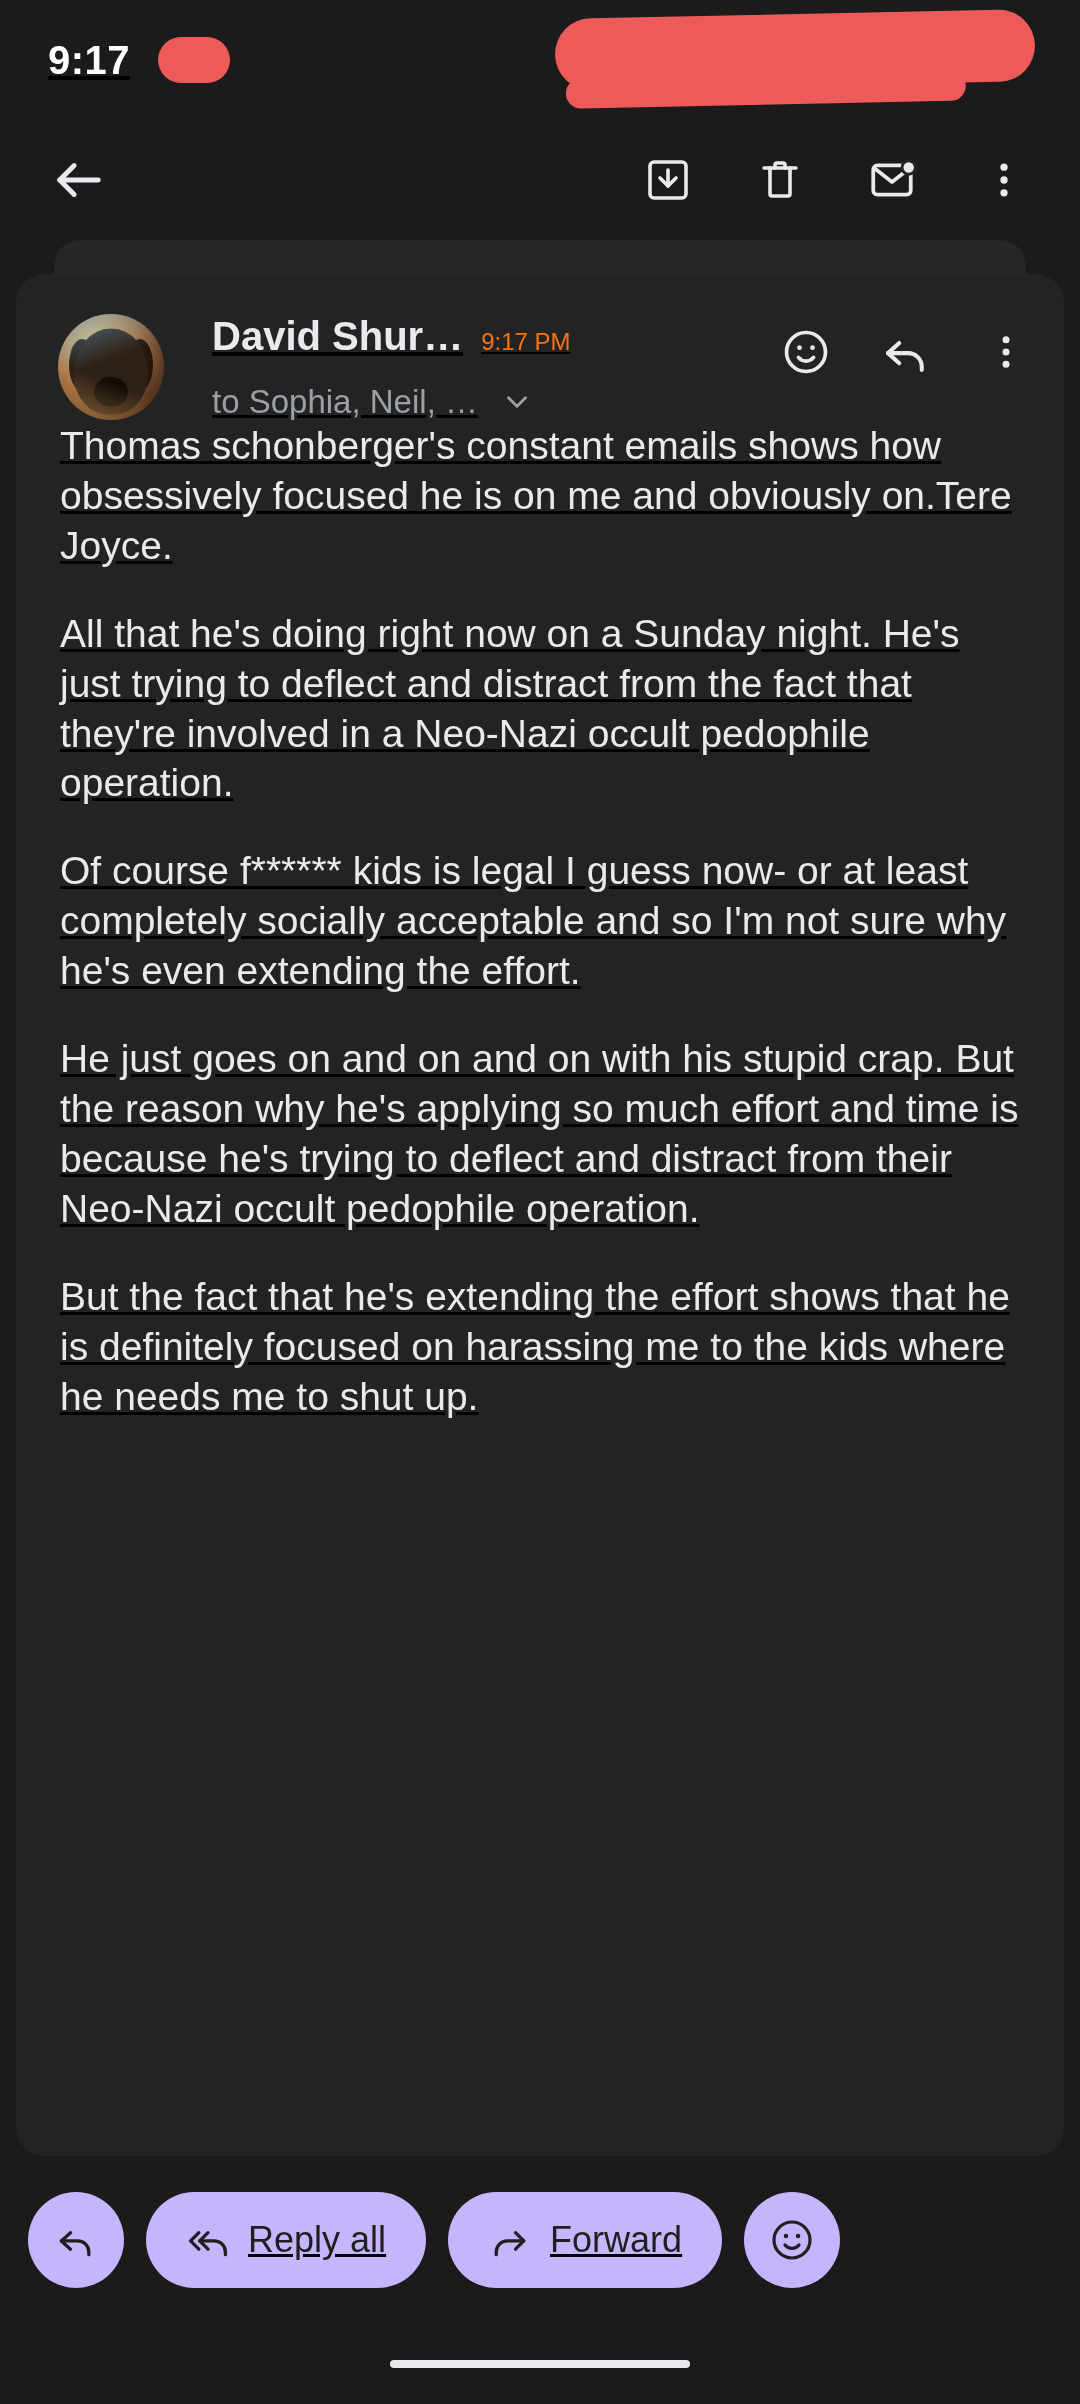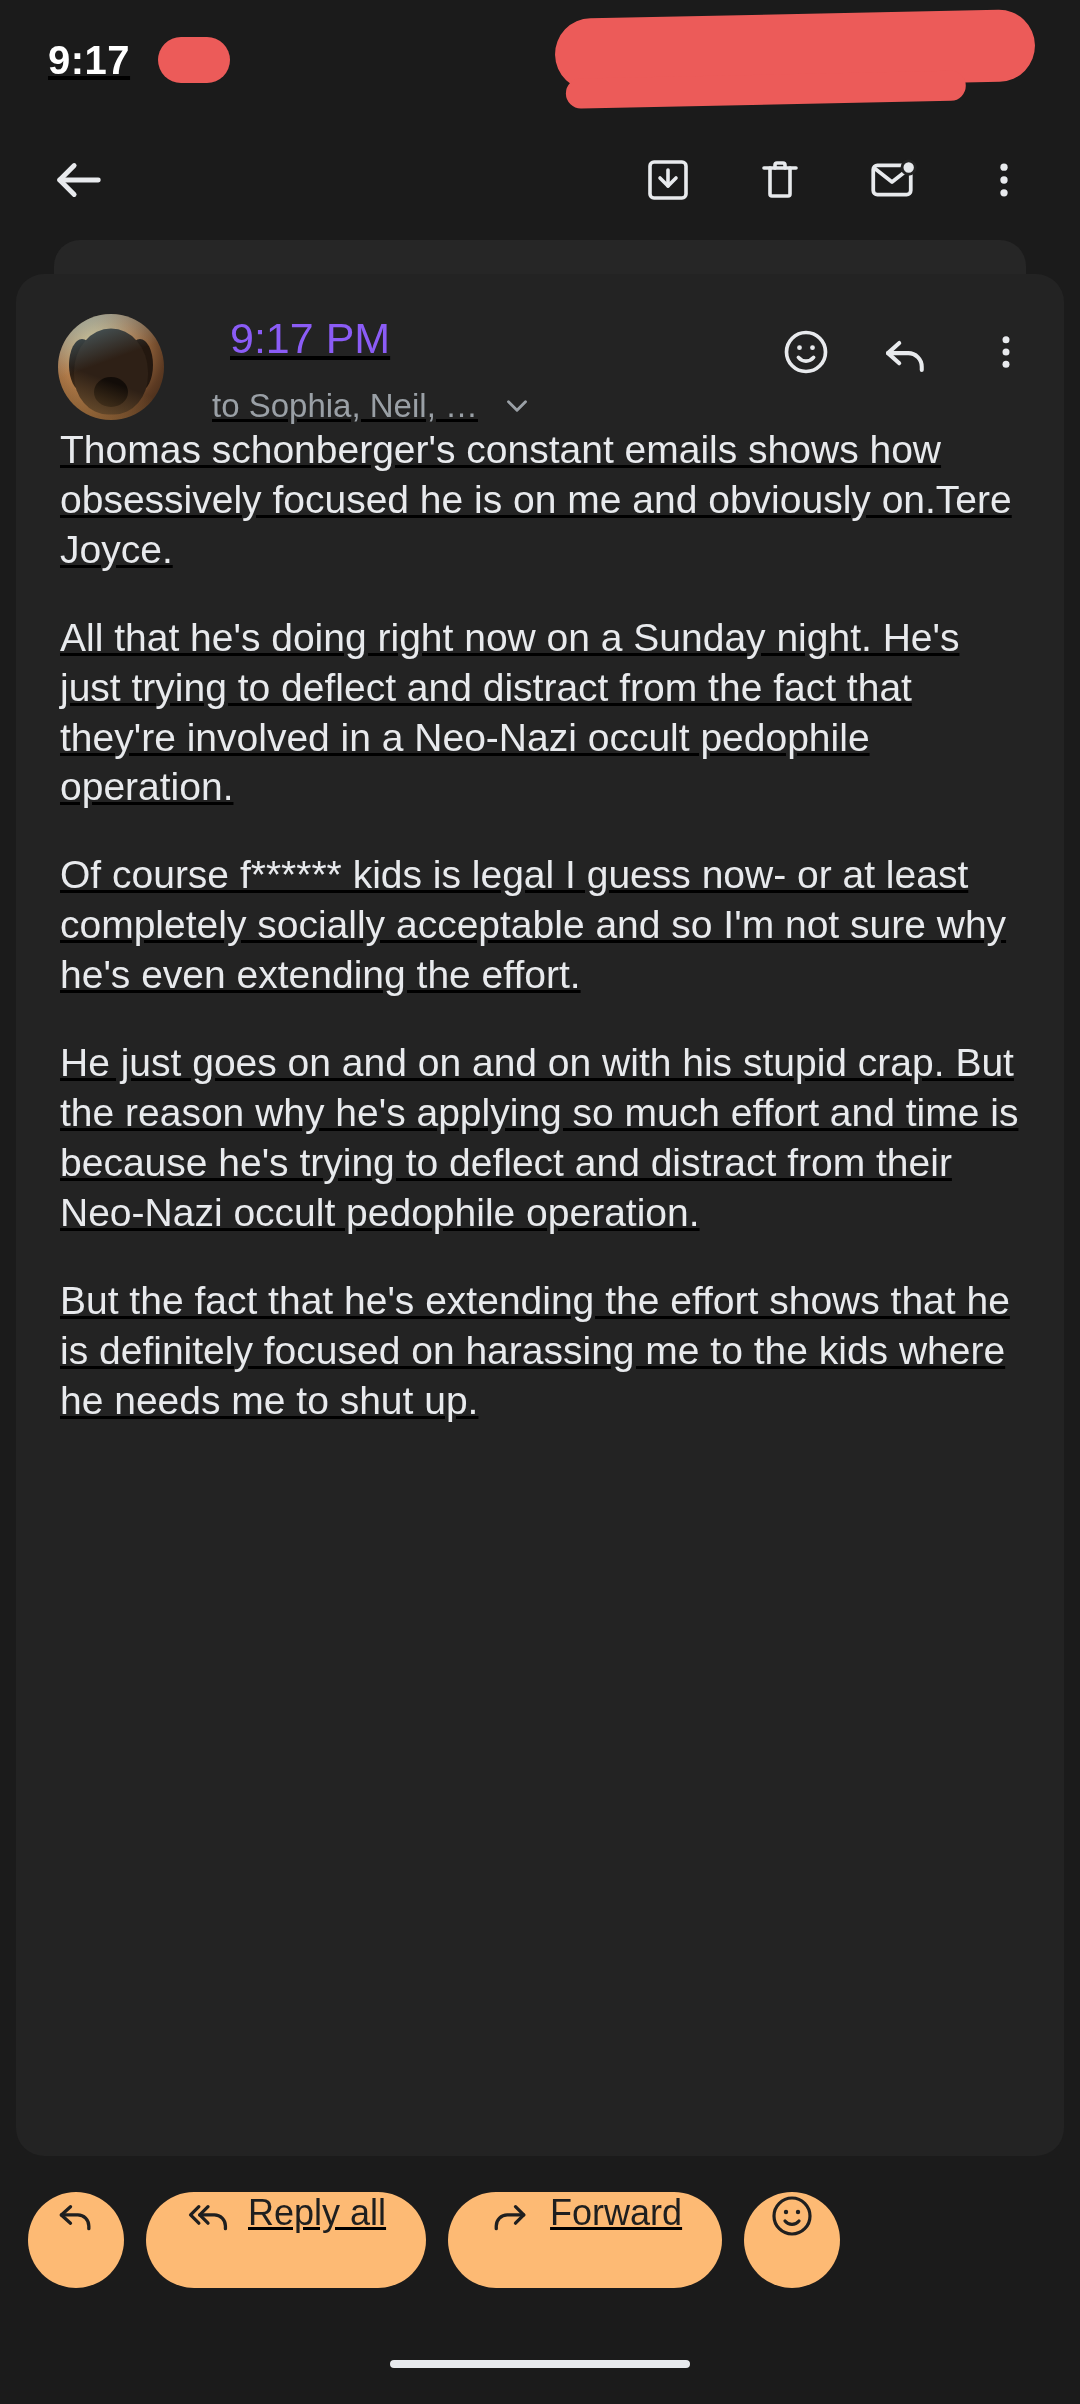--- a/index.html
+++ b/index.html
@@ -152,22 +152,22 @@
   .sender-name {
     color: #e8eaed;
     font-size: 40px;
     font-weight: bold;
     max-width: 300px;
     white-space: nowrap;
     overflow: hidden;
     text-overflow: ellipsis;
   }
   .sender-time {
-    color: #8b5cf6;
-    font-size: 43px;
+    color: #f97316;
+    font-size: 24px;
     margin-left: 18px;
     white-space: nowrap;
   }
   .hdr-line2 {
     display: flex;
     align-items: center;
     margin-top: 24px;
   }
   .recipients {
     color: #9aa0a6;
@@ -198,26 +198,26 @@
   
   .action-bar {
     flex: 0 0 168px;
     display: flex;
     align-items: center;
     padding: 0 28px;
     gap: 22px;
     background: #1b1b1b;
   }
   .pill {
-    background: #fdba74;
+    background: #c4b5fd;
     color: #1f1f1f;
     border-radius: 50px;
     height: 96px;
     display: flex;
-    align-items: flex-start;
+    align-items: center;
     justify-content: center;
     gap: 18px;
     font-size: 36px;
     border: none;
     font-family: "Liberation Sans", sans-serif;
   }
   .pill.round { width: 96px; padding: 0; }
   .pill.wide { padding: 0 40px; }
   .pill svg { display: block; }
 
@@ -292,20 +292,21 @@
       <div class="msg-header">
         <div class="avatar">
           <div class="dog-ear-l"></div>
           <div class="dog-ear-r"></div>
           <div class="dog-head"></div>
           <div class="dog-snout"></div>
           <div class="sky"></div>
         </div>
         <div class="hdr-text">
           <div class="hdr-line1">
+            <span class="sender-name">David Shur…</span>
             <span class="sender-time">9:17 PM</span>
           </div>
           <div class="hdr-line2">
             <span class="recipients">to Sophia, Neil, …</span>
             <span class="chev">
               <svg width="34" height="34" viewBox="0 0 24 24" fill="none" stroke="#9aa0a6" stroke-width="2" stroke-linecap="round" stroke-linejoin="round">
                 <polyline points="6,9 12,15 18,9"></polyline>
               </svg>
             </span>
           </div>

